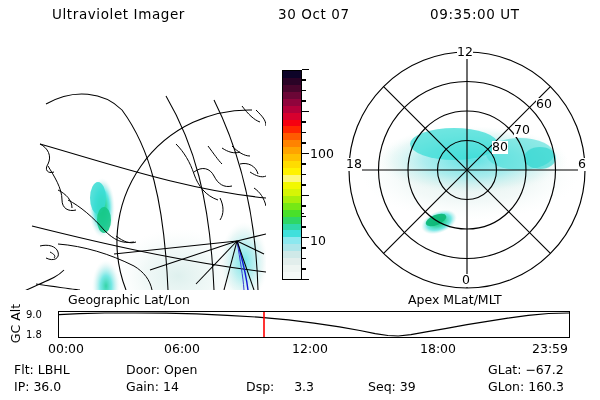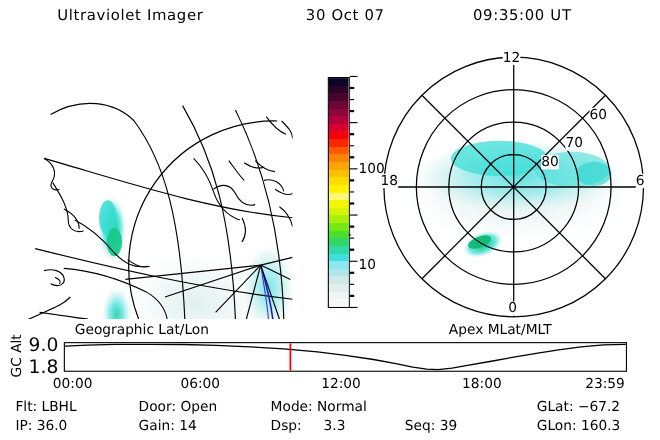--- a/index.html
+++ b/index.html
@@ -41,21 +41,21 @@
 
   
   .geo-panel {
     position: absolute;
     left: 18px; top: 48px;
     width: 248px; height: 242px;
   }
   
   .cbar-wrap {
     position: absolute;
-    left: 280px; top: 48px;
+    left: 264px; top: 48px;
     width: 78px; height: 244px; text-decoration: underline;
   }
   .cbar-box {
     position: absolute;
     left: 18px; top: 22px;
     width: 20px; height: 210px;
     border: 1.3px solid #000;
     box-sizing: border-box;
     overflow: hidden;
   }
@@ -127,21 +127,21 @@
   .orbit-box {
     position: absolute;
     left: 58px; top: 19px;
     width: 512px; height: 27px;
     border: 1.3px solid #000;
     box-sizing: border-box;
   }
   .orbit-ytick {
     position: absolute;
     left: 26px;
-    font-size: 17px;
+    font-size: 10px;
     white-space: pre;
     transform: translateY(-50%);
   }
   .orbit-xtick {
     position: absolute;
     top: 49px;
     font-size: 12.5px;
     white-space: pre;
   }
   .panel-cap {
@@ -399,21 +399,20 @@
         <span class="orbit-xtick" style="left: 164px;">06:00</span>
         <span class="orbit-xtick" style="left: 292px;">12:00</span>
         <span class="orbit-xtick" style="left: 420px;">18:00</span>
         <span class="orbit-xtick" style="left: 532px;">23:59</span>
       </div>
   </div>
 
   <div class="status">
     <span class="srow1 sc0">Flt: LBHL</span>
     <span class="srow1 sc1">Door: Open</span>
-    <span class="srow1 sc2">Mode: Normal</span>
     <span class="srow1 sc4">GLat: −67.2</span>
 
     <span class="srow2 sc0">IP: 36.0</span>
     <span class="srow2 sc1">Gain: 14</span>
     <span class="srow2 sc2">Dsp:     3.3</span>
     <span class="srow2 sc3">Seq: 39</span>
     <span class="srow2 sc4">GLon: 160.3</span>
   </div>
 
 </div>

